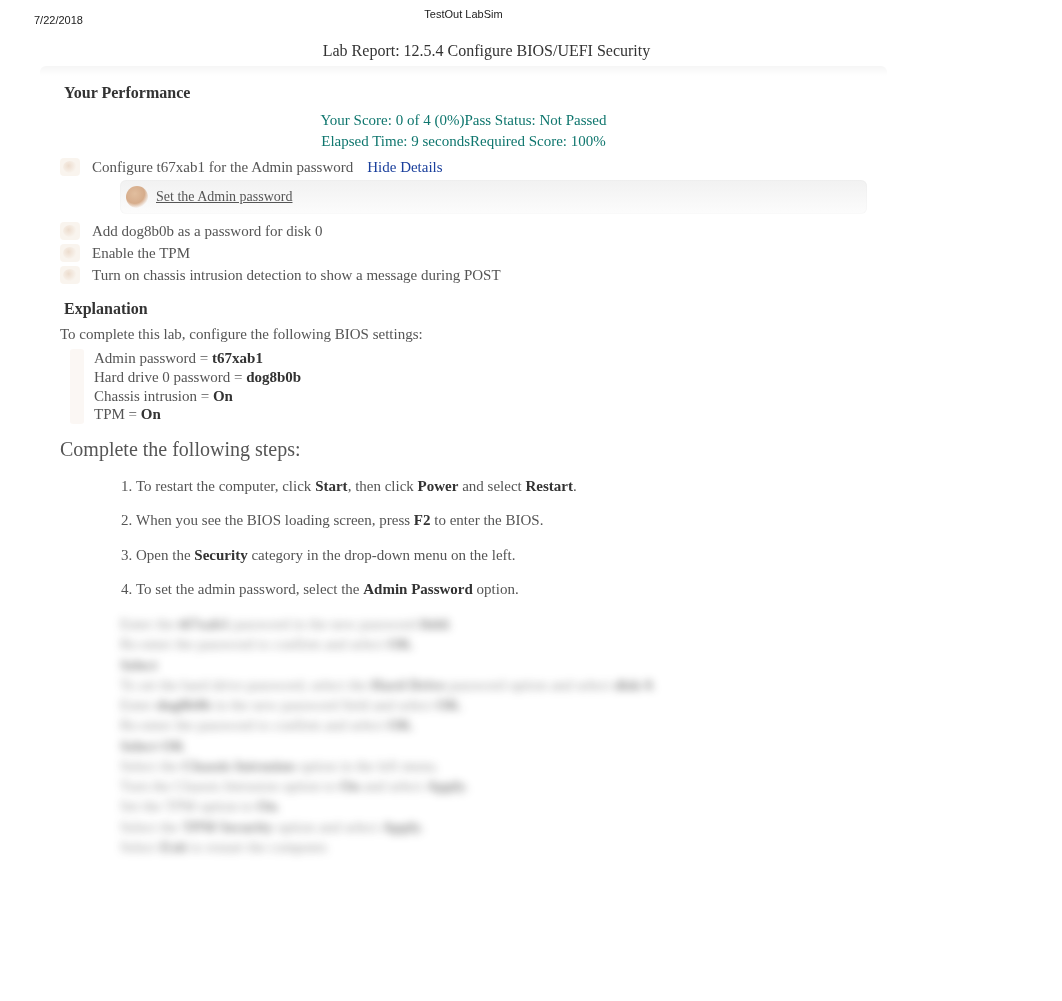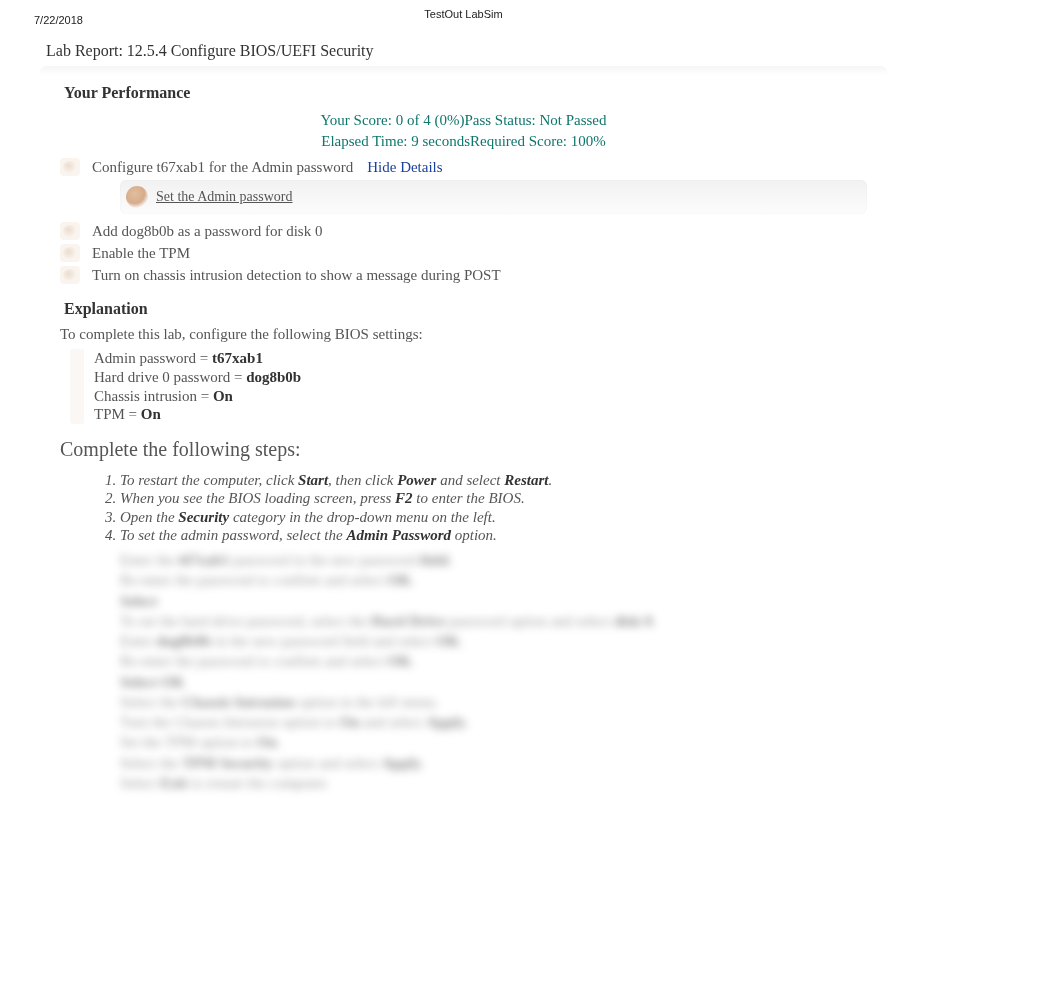--- a/index.html
+++ b/index.html
@@ -31,20 +31,21 @@
     transform: translateX(-50%);
     top: 8px;
     font-family: Arial, Helvetica, sans-serif;
     font-size: 11px;
     color: #222;
   }
   .report-title {
     font-size: 16px;
     color: #333;
     padding: 16px 0 6px 46px;
+    text-align: center;
   }
   .panel {
     margin: 0 40px;
     border-radius: 6px;
     padding: 10px 20px 20px 20px;
     background: #fff;
     position: relative;
   }
   .panel::before {
     content: "";
@@ -143,21 +144,21 @@
   }
   .settings-block b { color:#333; }
   .settings-line { padding: 0; line-height: 1.25; }
   .steps-intro { font-size:20px; color:#555; margin-top:14px; }
   ol.steps {
     margin: 10px 0 0 60px;
     padding: 0;
     font-size: 15px;
     color: #555;
   }
-  ol.steps li { padding: 0; margin:0; line-height: 1.22; font-style: italic; }
+  ol.steps li { padding: 0; margin:16px; line-height: 1.22; }
   ol.steps b { color:#333; }
   .blurred-block {
     margin: 6px 0 0 60px;
     filter: blur(4px);
     opacity: 0.55;
     font-size: 15px;
     color: #444;
     line-height: 1.35;
     user-select: none;
   }

